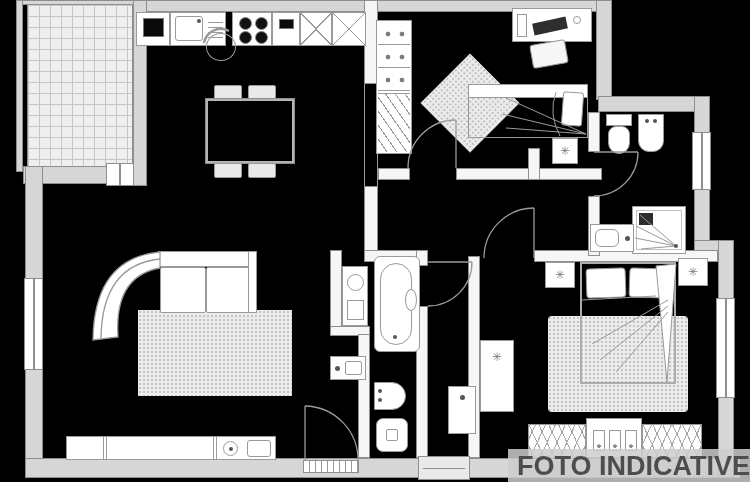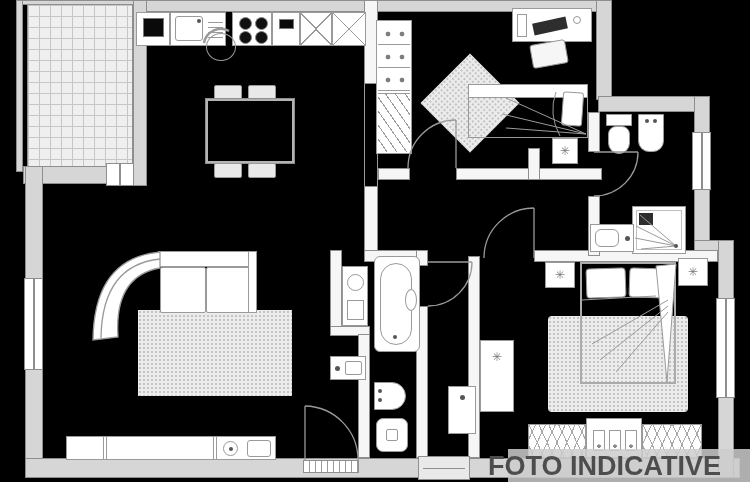--- a/index.html
+++ b/index.html
@@ -262,15 +262,15 @@
         <path d="M 656 266 L 676 264 L 667 382 Z" fill="#ffffff"></path>
         <line x1="668" y1="300" x2="592" y2="344"></line>
           <line x1="668" y1="306" x2="600" y2="360"></line>
         <line x1="668" y1="312" x2="616" y2="372"></line>
           <line x1="582" y1="300" x2="656" y2="296"></line>
       </g>
     </g>
   </svg>
 
   <div id="watermark-band" style="left:508px;top:449px;width:242px;height:33px;"></div>
-  <div id="watermark-text" style="left:488px;top:451px;text-align:right;">FOTO INDICATIVE</div>
+  <div id="watermark-text" style="left:517px;top:451px;text-align:right;">FOTO INDICATIVE</div>
 
 </div>
 
 </body></html>

